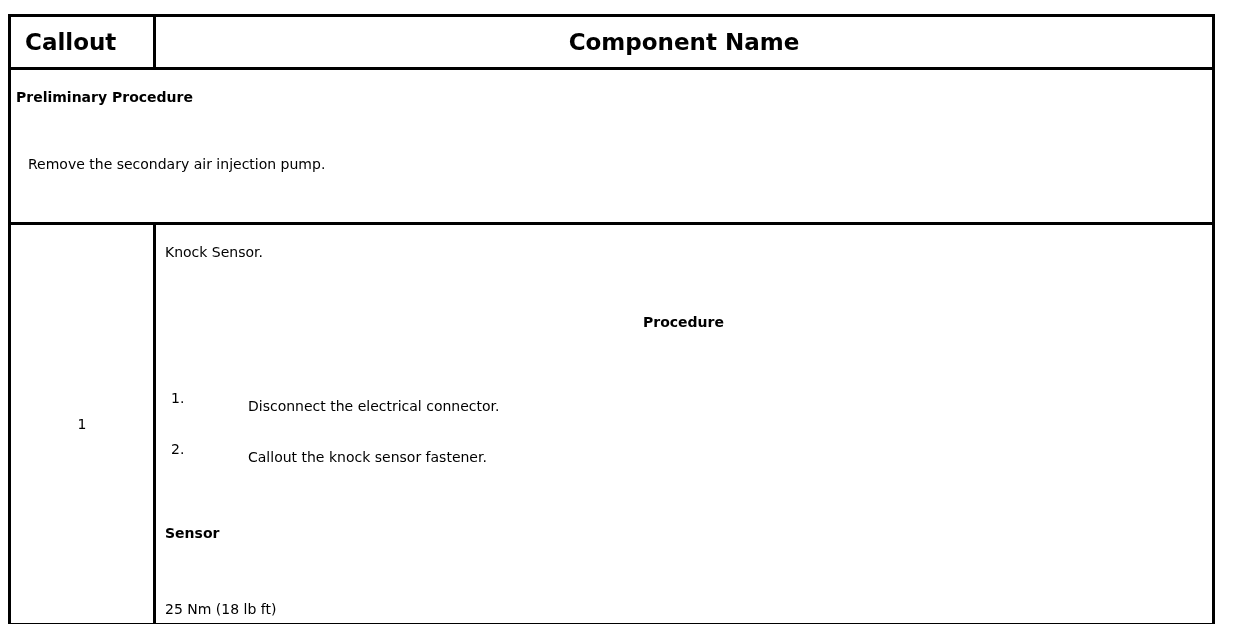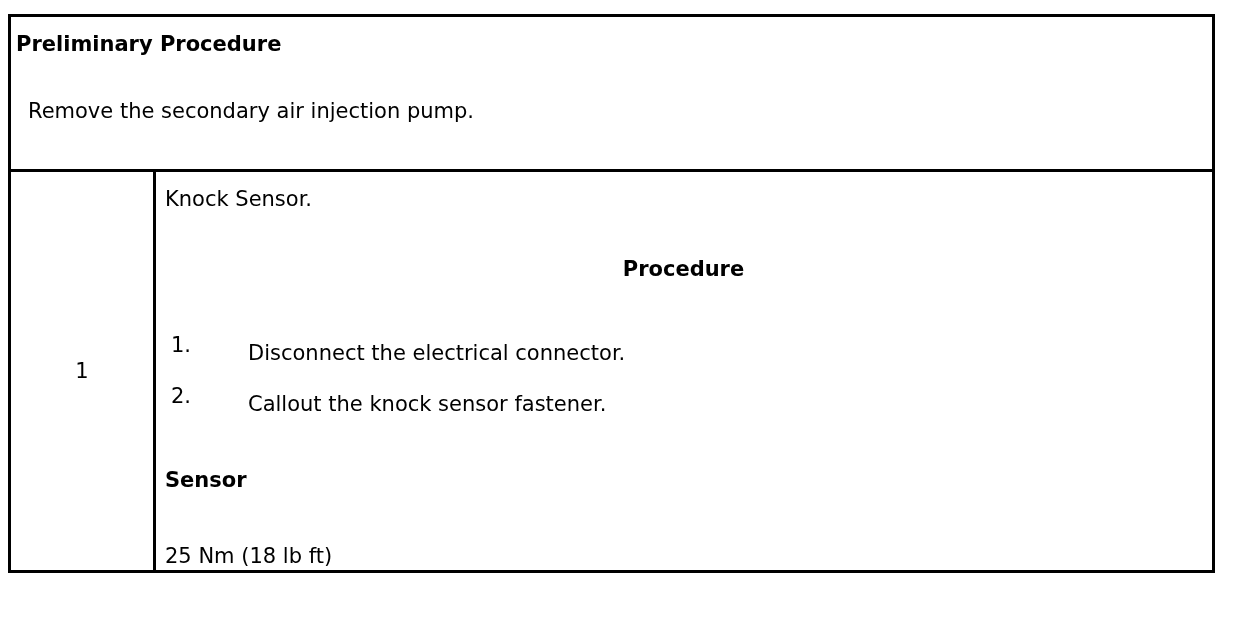--- a/index.html
+++ b/index.html
@@ -22,21 +22,21 @@
     position: absolute;
     left: 8px;
     top: 14px;
     width: 1207px;
     border-collapse: collapse;
     table-layout: fixed;
   }
   .spec-table th,
   .spec-table td {
     border: 3px solid #000000;
-    font-size: 21px;
+    font-size: 14px;
     line-height: 28px;
   }
   col.callout-col { width: 145px; }
 
   
   tr.header-row th {
     height: 53px;
     font-size: 23px;
     font-weight: bold;
     vertical-align: middle;
@@ -96,20 +96,24 @@
 </head>
 <body>
 
 <div class="page">
   <table class="spec-table">
     <colgroup>
       <col class="callout-col">
       <col>
     </colgroup>
     <tbody>
+      <tr class="header-row">
+        <th class="callout-header">Callout</th>
+        <th class="component-header">Component Name</th>
+      </tr>
       <tr>
         <td class="prelim-cell" colspan="2">
           <p class="prelim-title">Preliminary Procedure</p>
           <p class="prelim-text">Remove the secondary air injection pump.</p>
         </td>
       </tr>
       <tr>
         <td class="callout-cell">1</td>
         <td class="component-cell">
           <p class="component-name">Knock Sensor.</p>

